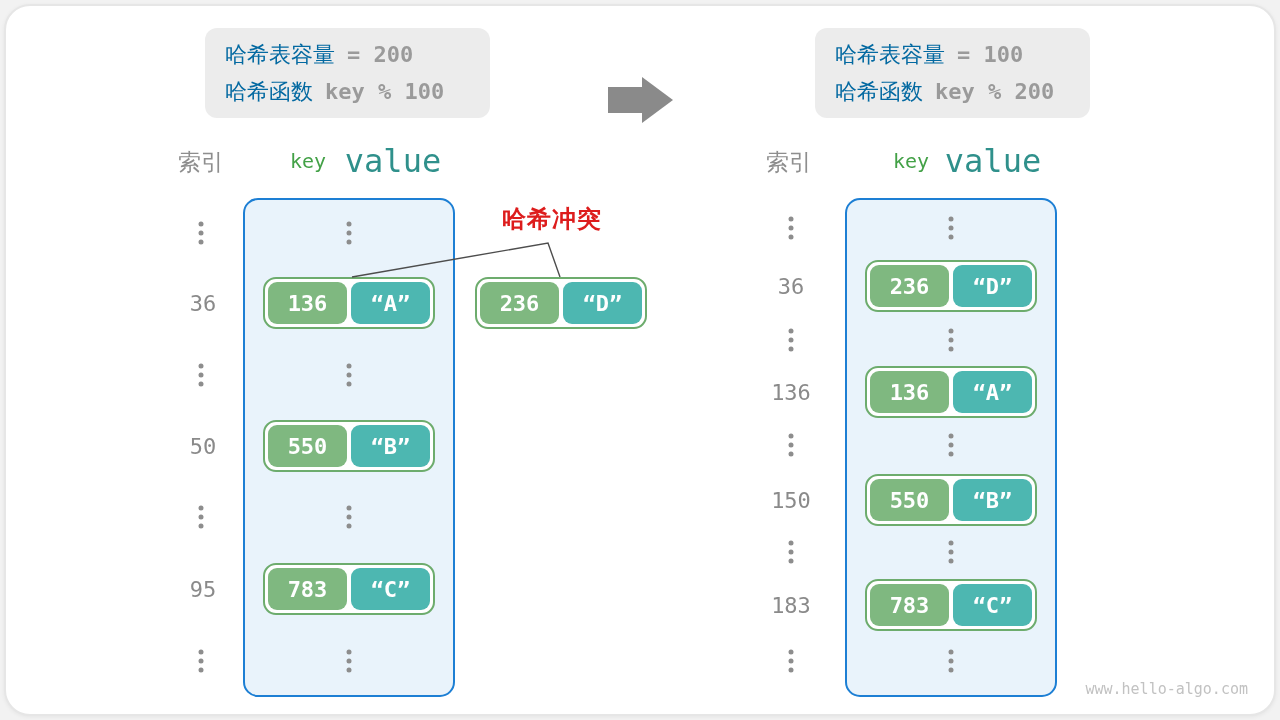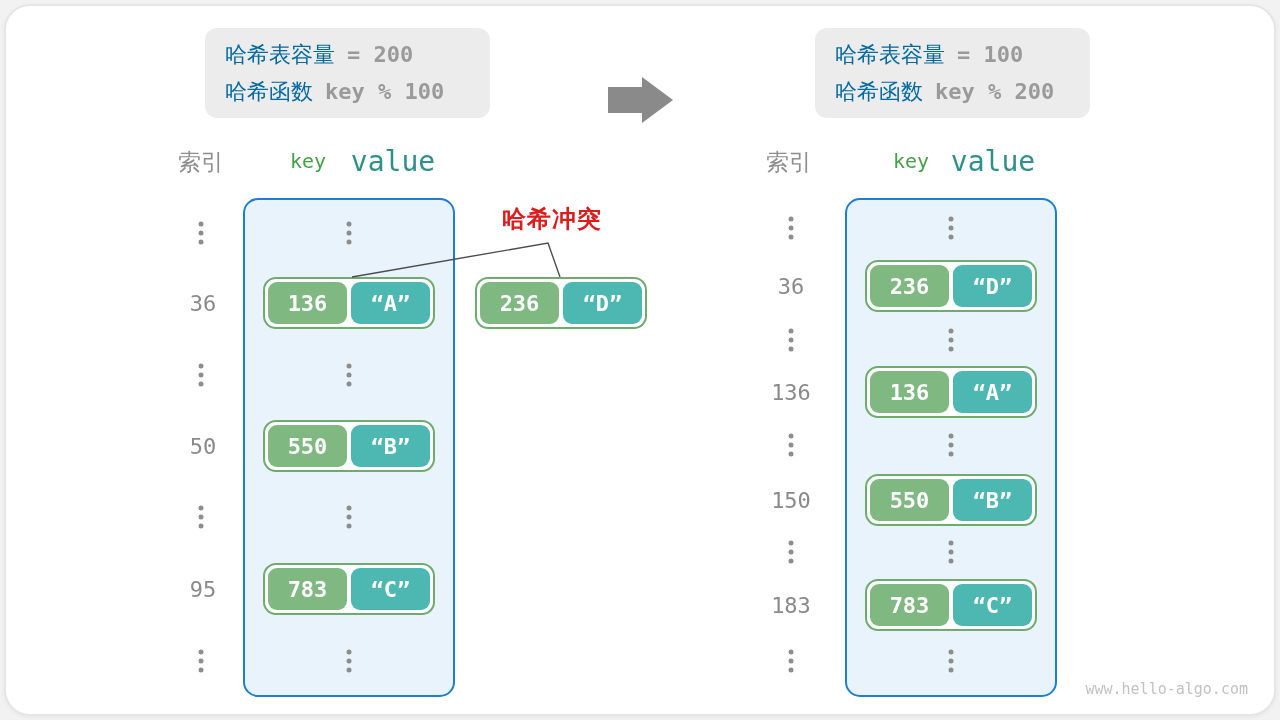--- a/index.html
+++ b/index.html
@@ -49,21 +49,21 @@
     border-left: 31px solid #8a8a8a;
   }
 
   
   .col-header {
     position: absolute; transform: translate(-50%, -50%);
     white-space: nowrap;
   }
   .hdr-index { font-size: 23px; color: #8e8e8e; }
   .hdr-key   { font-family: "DejaVu Sans Mono", monospace; font-size: 20px; color: #43a147; }
-  .hdr-value { font-family: "DejaVu Sans Mono", monospace; font-size: 28px; color: #2f908b; }
+  .hdr-value { font-family: "DejaVu Sans Mono", monospace; font-size: 32px; color: #2f908b; }
 
   
   .bucket-array {
     position: absolute; width: 212px; height: 499px; top: 198px;
     background: #e9f3fb;
     border: 2.5px solid #1d7fd4;
     border-radius: 15px;
     box-sizing: border-box;
   }
 

